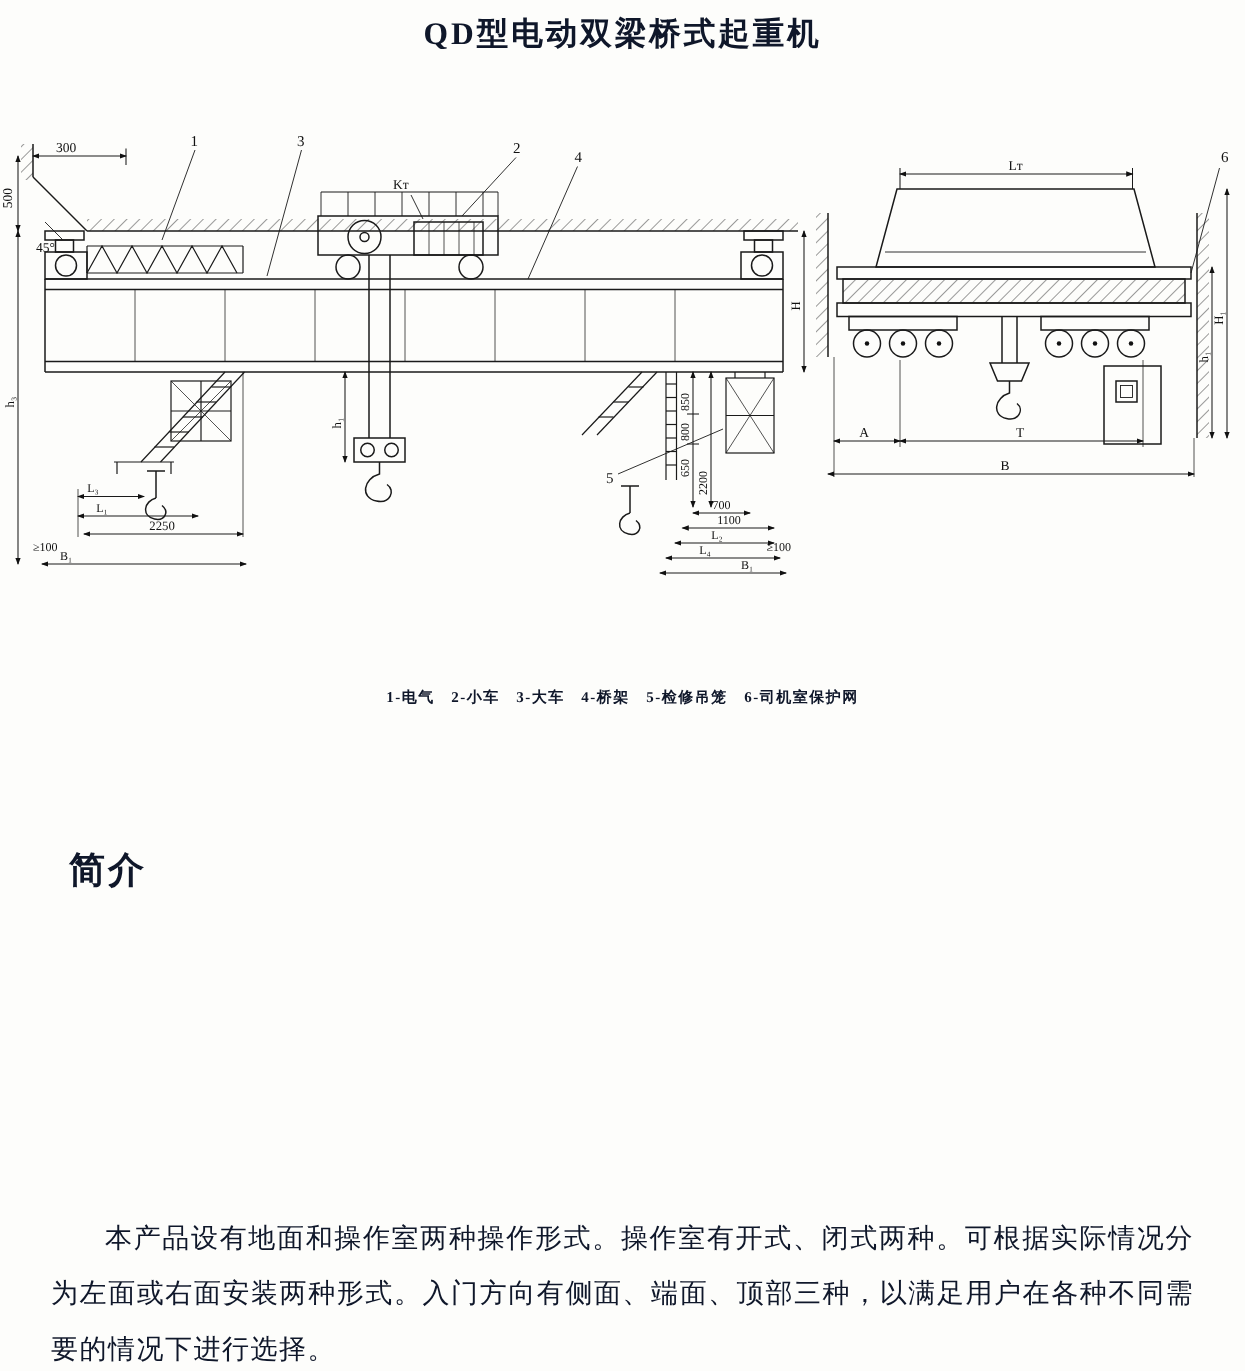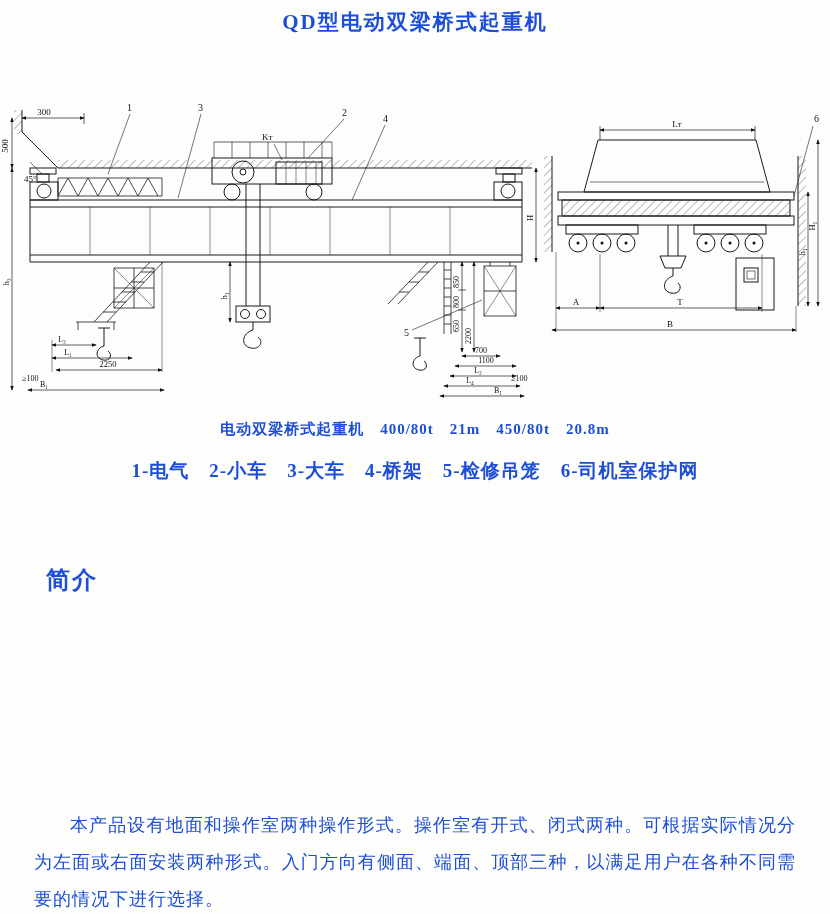--- a/index.html
+++ b/index.html
@@ -1,33 +1,33 @@
 <!DOCTYPE html>
 <html><head>
 <meta charset="utf-8">
 <style>
   html,body{margin:0;padding:0;background:#e8e8e8;}
   .page{
     position:relative;width:830px;height:914px;margin:0 auto;
-    background:#fdfdfb;color:#1d4ed8;overflow:hidden;
+    background:#fdfdfb;color:#0f172a;overflow:hidden;
     font-family:"Liberation Serif","DejaVu Serif",serif;
   }
   .title{
     position:absolute;top:8px;left:0;width:100%;margin:0;
     text-align:center;font-size:21px;font-weight:bold;letter-spacing:2px;
   }
-  .drawing{position:absolute;top:100px;left:0;margin:0;width:830px;height:330px;}
+  .drawing{position:absolute;top:86px;left:0;margin:0;width:830px;height:330px;}
   svg text{fill:#111;stroke:none;font-family:"Liberation Serif","DejaVu Serif",serif;}
   .caption{
     position:absolute;top:420px;left:0;width:100%;margin:0;
     text-align:center;font-weight:bold;font-size:15px;letter-spacing:1px;
   }
   .legend{
     position:absolute;top:458px;left:0;width:100%;margin:0;
-    text-align:center;font-weight:bold;font-size:19px;letter-spacing:1px;
+    text-align:center;font-weight:bold;font-size:10px;letter-spacing:1px;
   }
   .intro-heading{
     position:absolute;top:552px;left:34px;margin:12px;
     font-size:24px;font-weight:bold;letter-spacing:2px;
   }
   .body-para{
     position:absolute;left:34px;width:762px;margin:0;
     font-size:18px;line-height:37px;letter-spacing:1px;
     text-align:justify;text-indent:2em;
   }
@@ -351,20 +351,19 @@
             <text x="805" y="152" font-size="8.5" text-anchor="middle" transform="rotate(-90 805 152)">h₁</text>
             <line x1="818" y1="40" x2="818" y2="206" marker-start="url(#ar)" marker-end="url(#ar)"></line>
             <text x="815" y="126" font-size="8.5" text-anchor="middle" transform="rotate(-90 815 126)">H₁</text>
           </g>
         </g>
 
       </g>
     </svg>
   </figure>
 
-  <p class="caption">电动双梁桥式起重机　400/80t　21m　450/80t　20.8m</p>
   <p class="legend">1-电气　2-小车　3-大车　4-桥架　5-检修吊笼　6-司机室保护网</p>
 
   <h2 class="intro-heading">简介</h2>
 
   <p class="body-para para-2">本产品设有地面和操作室两种操作形式。操作室有开式、闭式两种。可根据实际情况分为左面或右面安装两种形式。入门方向有侧面、端面、顶部三种，以满足用户在各种不同需要的情况下进行选择。</p>
 
 </div>
 
 </body></html>

